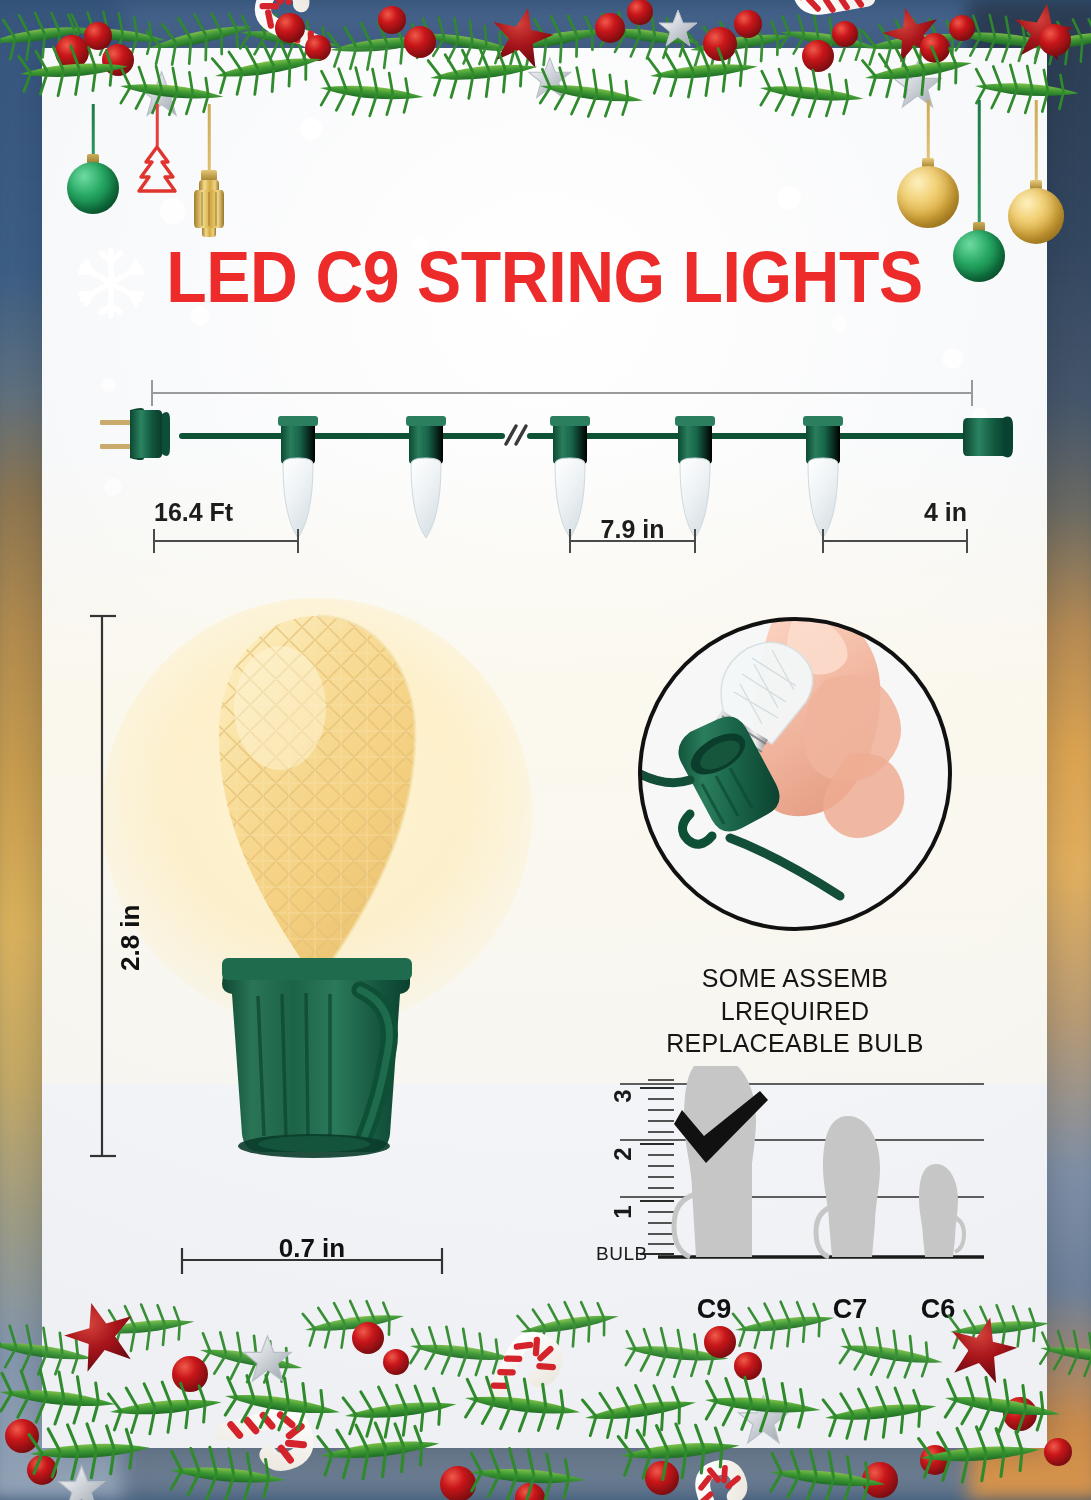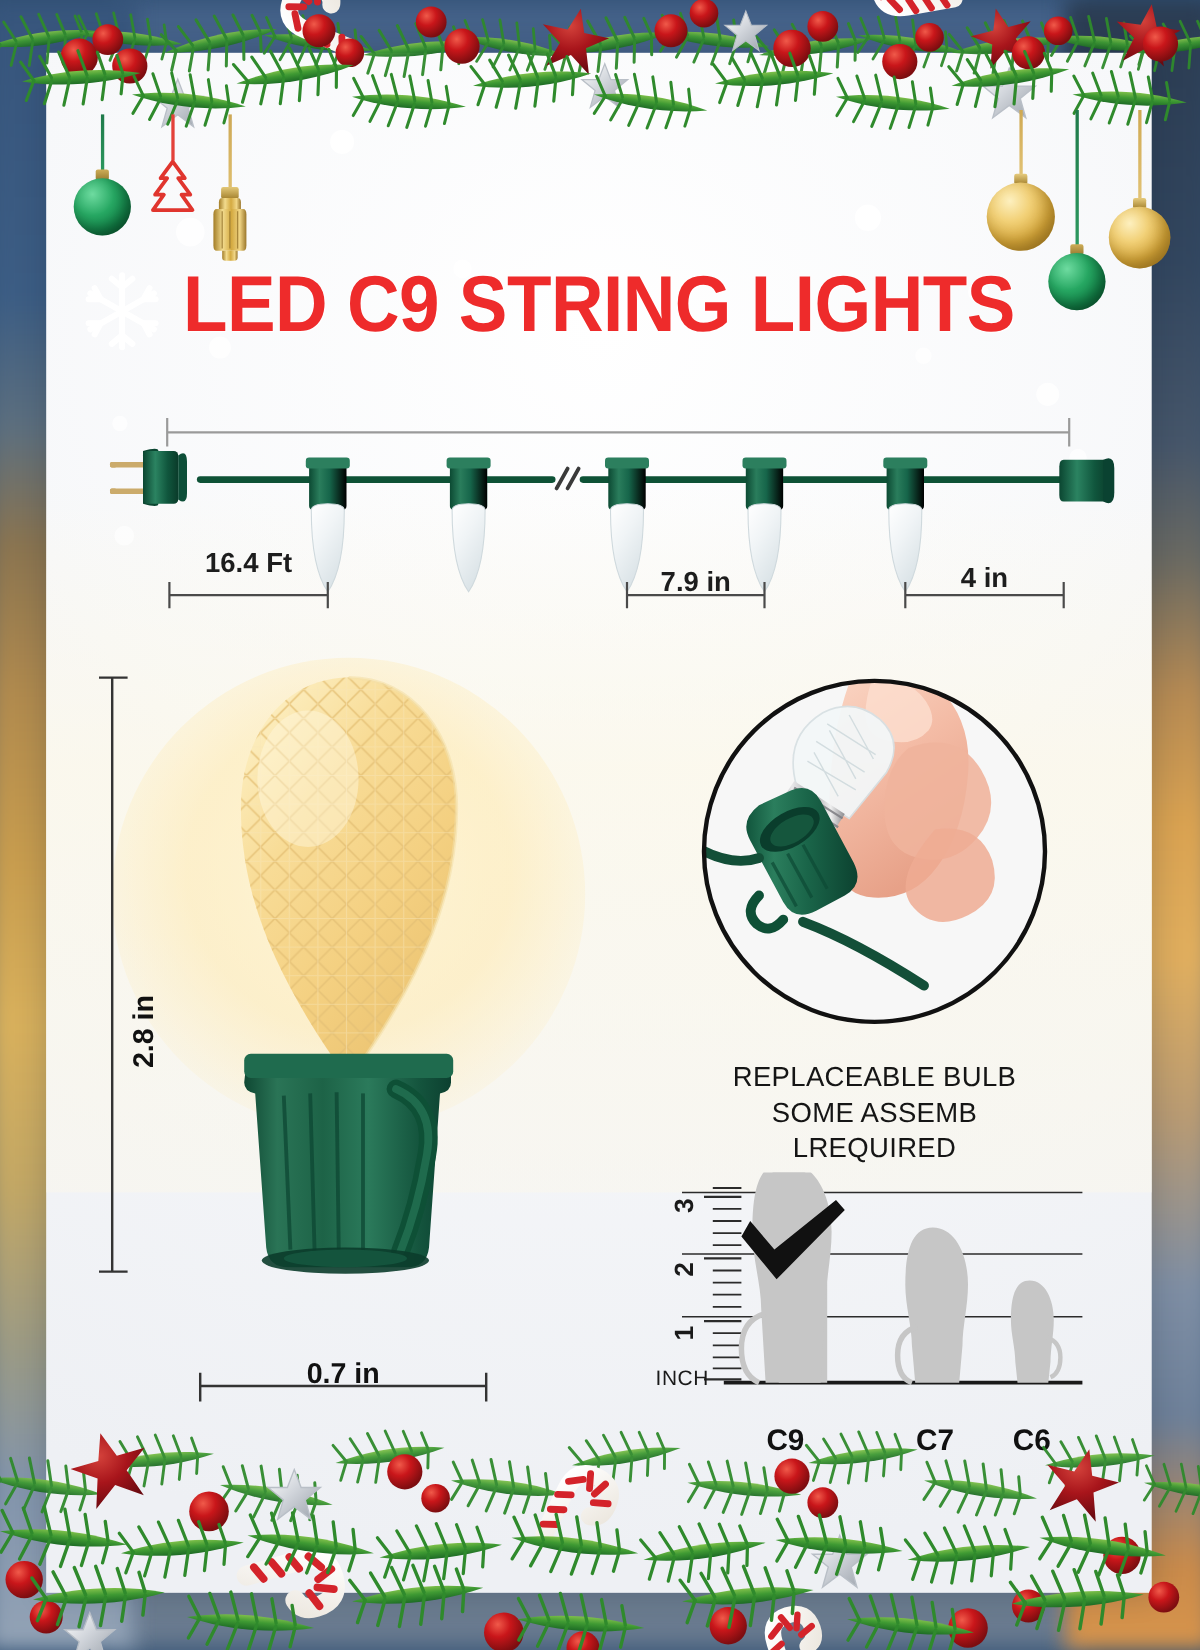--- a/index.html
+++ b/index.html
@@ -269,23 +269,23 @@
           <line x1="653" y1="181" x2="653" y2="205"></line>
         </g>
         <g>
           <line x1="781" y1="193" x2="925" y2="193"></line>
           <line x1="781" y1="181" x2="781" y2="205"></line>
           <line x1="925" y1="181" x2="925" y2="205"></line>
         </g>
       </g>
     </svg>
 
-    <div class="dim-text" style="left:112px;width:144px;text-align:center;top:150px;">16.4 Ft</div>
+    <div class="dim-text" style="left:112px;width:144px;top:150px;">16.4 Ft</div>
     <div class="dim-text" style="left:528px;width:125px;text-align:center;top:150px;margin-top:17px;">7.9 in</div>
-    <div class="dim-text" style="left:781px;width:144px;text-align:center;top:164px;">4 in</div>
+    <div class="dim-text" style="left:781px;width:144px;text-align:right;top:150px;">4 in</div>
   </div>
 
   <div class="hero">
     <svg width="1005" height="740" viewBox="0 0 1005 740" style="position:absolute;left:0;top:0;">
       <defs>
         <radialGradient id="glowG" cx="50%" cy="45%" r="62%">
           <stop offset="0%" stop-color="#fff8e0" stop-opacity=".95"></stop>
           <stop offset="55%" stop-color="#ffe9ae" stop-opacity=".55"></stop>
           <stop offset="100%" stop-color="#ffe9ae" stop-opacity="0"></stop>
         </radialGradient>
@@ -416,22 +416,22 @@
         </g>
 
         <path d="M-10 148 q40 28 70 18" fill="none" stroke="#134f38" stroke-width="9" stroke-linecap="round"></path>
         <path d="M100 224 q48 18 110 58" fill="none" stroke="#134f38" stroke-width="9" stroke-linecap="round"></path>
       </g>
 
       <circle cx="165" cy="160" r="155" fill="none" stroke="#111" stroke-width="4"></circle>
     </svg>
 
     <div class="repl-caption">
+      <div>SOME ASSEMB LREQUIRED</div>
       <div>REPLACEABLE BULB</div>
-      <div>SOME ASSEMB LREQUIRED</div>
     </div>
   </div>
 
   <div class="sizechart">
     <svg width="400" height="255" viewBox="0 0 400 255" style="position:absolute;left:0;top:0;">
 
       <g stroke="#2b2b2b" stroke-width="1.4">
         <line x1="18" y1="18" x2="382" y2="18"></line>
         <line x1="18" y1="74" x2="382" y2="74"></line>
         <line x1="18" y1="131" x2="382" y2="131"></line>
@@ -479,21 +479,21 @@
 
       <g>
         <path d="M334 98 c14 0 22 17 22 36 c0 13 -3 26 -3 38 l-2 19 l-28 0 l-2 -19 c0 -12 -4 -25 -4 -38 c0 -19 3 -36 17 -36 z" fill="#c6c6c6"></path>
         <path d="M350 150 q12 4 12 18 q0 14 -9 18" fill="none" stroke="#c6c6c6" stroke-width="4"></path>
       </g>
     </svg>
 
     <div style="position:absolute;left:14px;top:16px;font-size:24px;font-weight:bold;color:#1a1a1a;transform:rotate(-90deg);">3</div>
     <div style="position:absolute;left:14px;top:74px;font-size:24px;font-weight:bold;color:#1a1a1a;transform:rotate(-90deg);">2</div>
     <div style="position:absolute;left:14px;top:132px;font-size:24px;font-weight:bold;color:#1a1a1a;transform:rotate(-90deg);">1</div>
-    <div style="position:absolute;left:-6px;top:177px;font-size:19px;color:#1a1a1a;letter-spacing:.5px;">INCH</div>
+    <div style="position:absolute;left:-6px;top:177px;font-size:19px;color:#1a1a1a;letter-spacing:.5px;">BULB</div>
 
     <div class="size-lbl" style="left:74px;width:76px;">C9</div>
     <div class="size-lbl" style="left:210px;width:76px;">C7</div>
     <div class="size-lbl" style="left:298px;width:76px;">C6</div>
   </div>
 
 </div>
 
 <div class="hangers">
 

